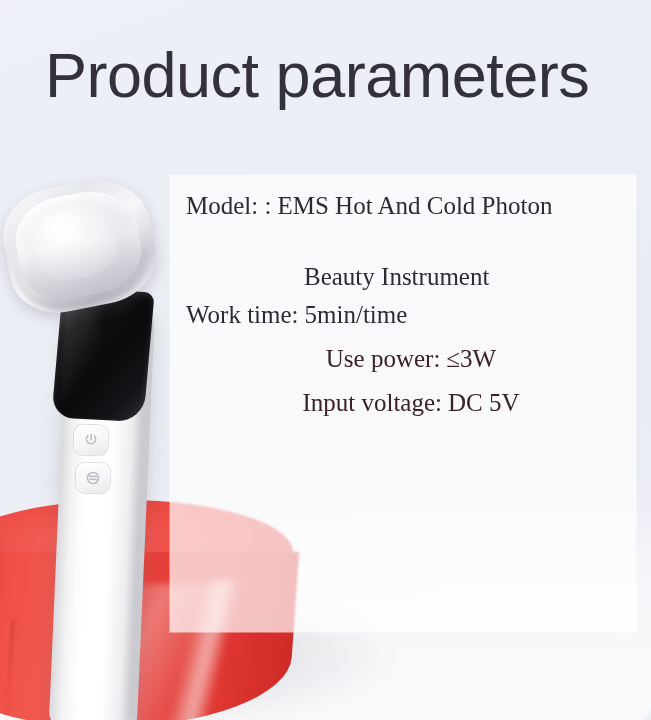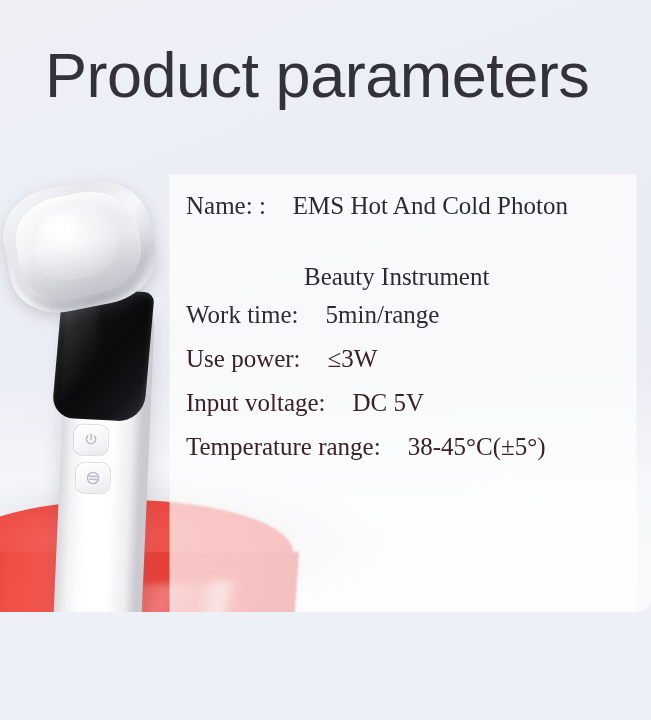--- a/index.html
+++ b/index.html
@@ -2,21 +2,21 @@
 <html><head>
 <meta charset="utf-8">
 <style>
   html,body{margin:0;padding:0;}
   body{
     width:651px;height:720px;overflow:hidden;
     font-family:"Liberation Serif", serif;
     background:#eef0f7;
   }
   #stage{
-    position:relative;width:651px;height:612px;overflow:hidden;
+    position:relative;width:651px;height:720px;overflow:hidden;
     background:linear-gradient(160deg,#eef0f6 0%,#eceef6 35%,#e9ebf4 60%,#eeeff5 100%);
     border-bottom-right-radius:14px;
   }
 
   
   .floor{
     position:absolute;left:0;bottom:0;width:651px;height:240px;
     background:linear-gradient(180deg,rgba(255,255,255,0) 0%,rgba(255,255,255,.55) 45%,rgba(250,250,252,.95) 100%);
   }
   .floor-shadow{
@@ -161,24 +161,24 @@
   }
   .spec-rows{
     position:absolute;left:170px;top:175px;width:466px;height:457px;
     padding:14px 0 0 16px;box-sizing:border-box;
   }
   .row{
     font-family:"Liberation Serif", serif;
     font-size:25px;line-height:44px;color:#2b2b33;
     white-space:nowrap;
   }
-  .row .val{padding-left:6px;margin-left:21px;}
+  .row .val{padding-left:6px;}
   .row.name-row{line-height:33px;}
   .name-second{display:block;padding-left:118px;margin-top:38px;}
-  .row.red-tint{color:#3a2226;}
+  .row.red-tint{color:#3a2226;text-align:center;}
 </style>
 </head>
 <body>
 
 <div id="stage">
 
   <div class="floor"></div>
   <div class="floor-shadow"></div>
 
   <div class="title">Product parameters</div>
@@ -221,38 +221,35 @@
         <path d="M4.4 6.4 H 11.6 M4.4 9.3 H 11.6" stroke="#b9b9c2" stroke-width="1.4" stroke-linecap="round"></path>
       </svg>
     </div>
   </div>
 
   <div class="specpanel"></div>
 
   <div class="spec-rows">
 
     <div class="row name-row">
-      <span>Name:  :</span><span class="val">EMS Hot And Cold Photon</span>
+      <span>Model:  :</span><span class="val">EMS Hot And Cold Photon</span>
       <span class="name-second">Beauty Instrument</span>
     </div>
 
 
 
 
     <div class="row">
-      <span>Work time:</span><span class="val">5min/range</span>
+      <span>Work time:</span><span class="val">5min/time</span>
     </div>
 
     <div class="row red-tint">
       <span>Use power:</span><span class="val">≤3W</span>
     </div>
 
     <div class="row red-tint">
       <span>Input voltage:</span><span class="val">DC 5V</span>
     </div>
 
-    <div class="row red-tint">
-      <span>Temperature range:</span><span class="val">38-45°C(±5°)</span>
-    </div>
 
 
   </div>
 </div>
 
 </body></html>

